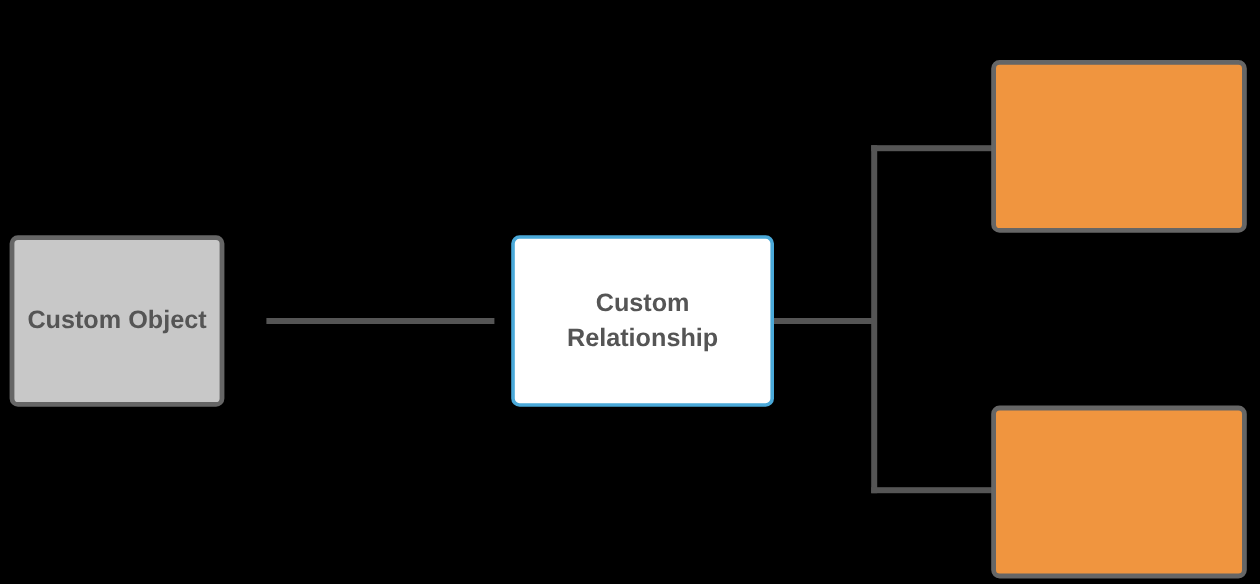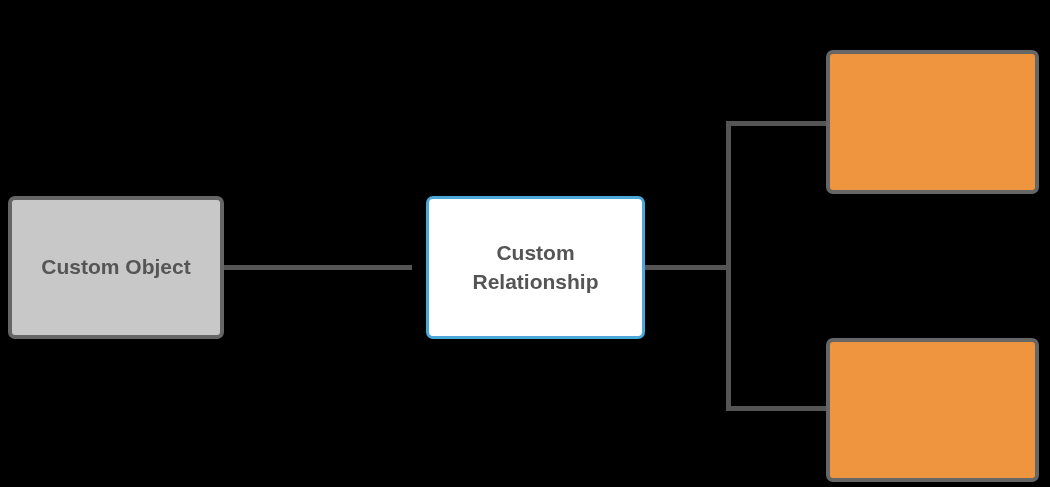--- a/index.html
+++ b/index.html
@@ -28,24 +28,24 @@
     align-items: center;
     justify-content: center;
     text-align: center;
     font-weight: bold;
     font-size: 21px;
     line-height: 1.35;
     color: var(--node-text, #555);
   }
   .node-custom-object {
     left: 8px; top: 196px;
-    width: 216px; height: 143px;
+    width: 179px; height: 143px;
     background: var(--gray-node-fill, #c8c8c8);
     border: 4px solid var(--gray-node-border, #666);
-    padding: 0 22px;
+    padding: 0 8px;
   }
   .node-custom-relationship {
     left: 410px; top: 196px;
     width: 219px; height: 143px;
     background: var(--white-node-fill, #fff);
     border: 3px solid var(--blue-node-border, #4aa9d9);
     padding: 0 16px;
     margin-left: 16px;
   }
   .node-target-top {

